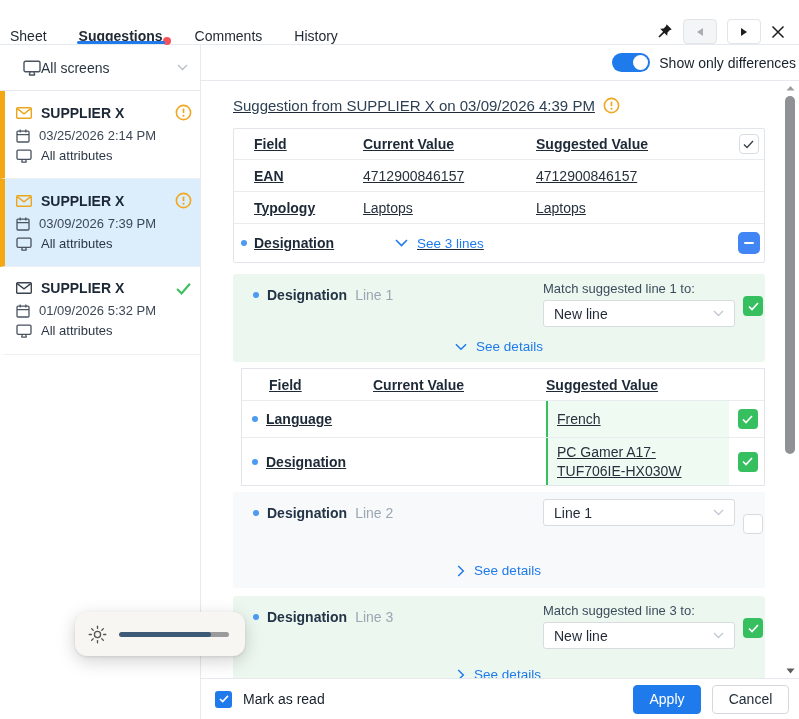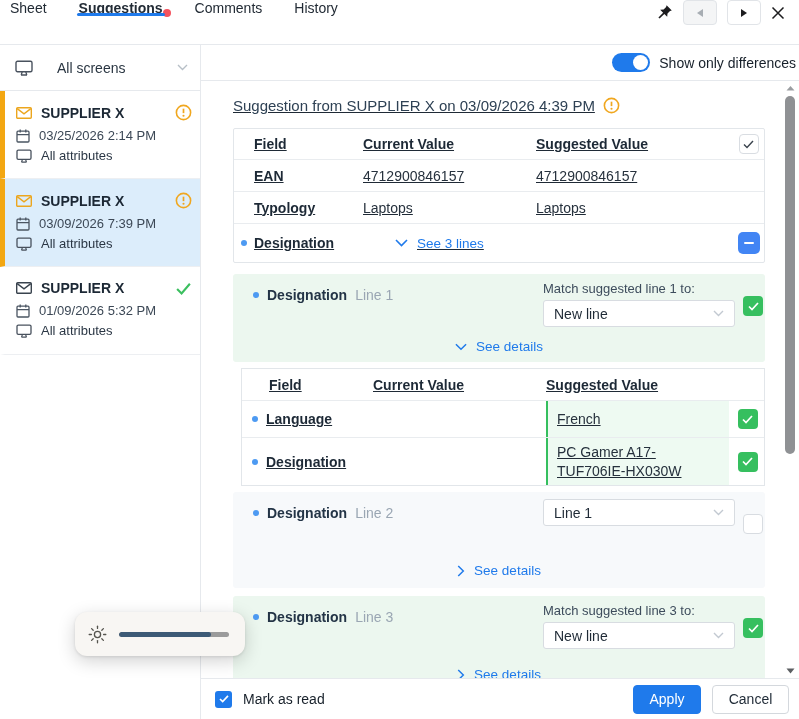--- a/index.html
+++ b/index.html
@@ -2,34 +2,34 @@
 <html><head>
 <meta charset="utf-8">
 <style>
   * { margin:0; padding:0; box-sizing:border-box; }
   html,body { width:799px; height:719px; background:#fff; }
   body { font-family:"Liberation Sans", sans-serif; color:#1f2a36; }
   .app { position:relative; width:799px; height:719px; overflow:hidden; background:#fff; }
   svg { display:block; }
 
   
-  .tabbar { position:absolute; top:0; left:0; right:0; height:45px; border-bottom:1px solid #e6e9ed; display:flex; align-items:flex-start; }
+  .tabbar { position:absolute; top:0; left:0; right:0; height:45px; border-bottom:1px solid #e6e9ed; display:flex; align-items:flex-end; }
   .tabs { display:flex; padding-left:8px; gap:28px; }
   .tab { position:relative; display:flex; align-items:center; font-size:14px; color:#222b35; cursor:default; padding:0 2px; }
   .tab.active { font-weight:700; }
   .tab.active .underline { position:absolute; left:0; right:0; bottom:0; height:3px; border-radius:2px; background:#1f7aeb; }
   .notif-dot { position:absolute; top:9px; right:-6px; width:8px; height:8px; border-radius:50%; background:#f4535e; }
   .tab-actions { margin-left:auto; display:flex; align-items:center; gap:10px; padding-right:14px; }
   .nav-btn { width:34px; height:25px; border:1px solid #e1e4e8; border-radius:4px; background:#fff; display:flex; align-items:center; justify-content:center; }
   .nav-btn.disabled { background:#f4f5f6; }
   .icon-btn { display:flex; align-items:center; justify-content:center; }
 
   
   .sidebar { position:absolute; left:0; top:45px; bottom:0; width:201px; border-right:1px solid #e6e9ed; background:#fff; }
-  .screen-filter { height:46px; border-bottom:1px solid #e6e9ed; display:flex; align-items:center; padding:0 12px 0 15px; gap:24px; }
+  .screen-filter { height:46px; border-bottom:1px solid #e6e9ed; display:flex; align-items:center; padding:0 12px 0 23px; gap:0; }
   .screen-filter .lbl { font-size:14px; color:#2a3642; }
   .screen-filter .chev { margin-left:auto; }
   .s-item { height:88px; border-bottom:1px solid #edeff2; border-left:5px solid transparent; padding:13px 0 0 11px; position:relative; }
   .s-item.accent { border-left-color:#f3a712; }
   .s-item.selected { background:#dcedfb; }
   .s-row { display:flex; align-items:center; gap:9px; padding-right:8px; }
   .s-name { font-size:14px; font-weight:700; color:#1c2835; }
   .s-status { margin-left:auto; }
   .s-sub { display:flex; align-items:center; gap:9px; margin-top:7px; font-size:13px; color:#3c4856; }
   .s-sub.scope { color:#2b3745; margin-top:5px; }

